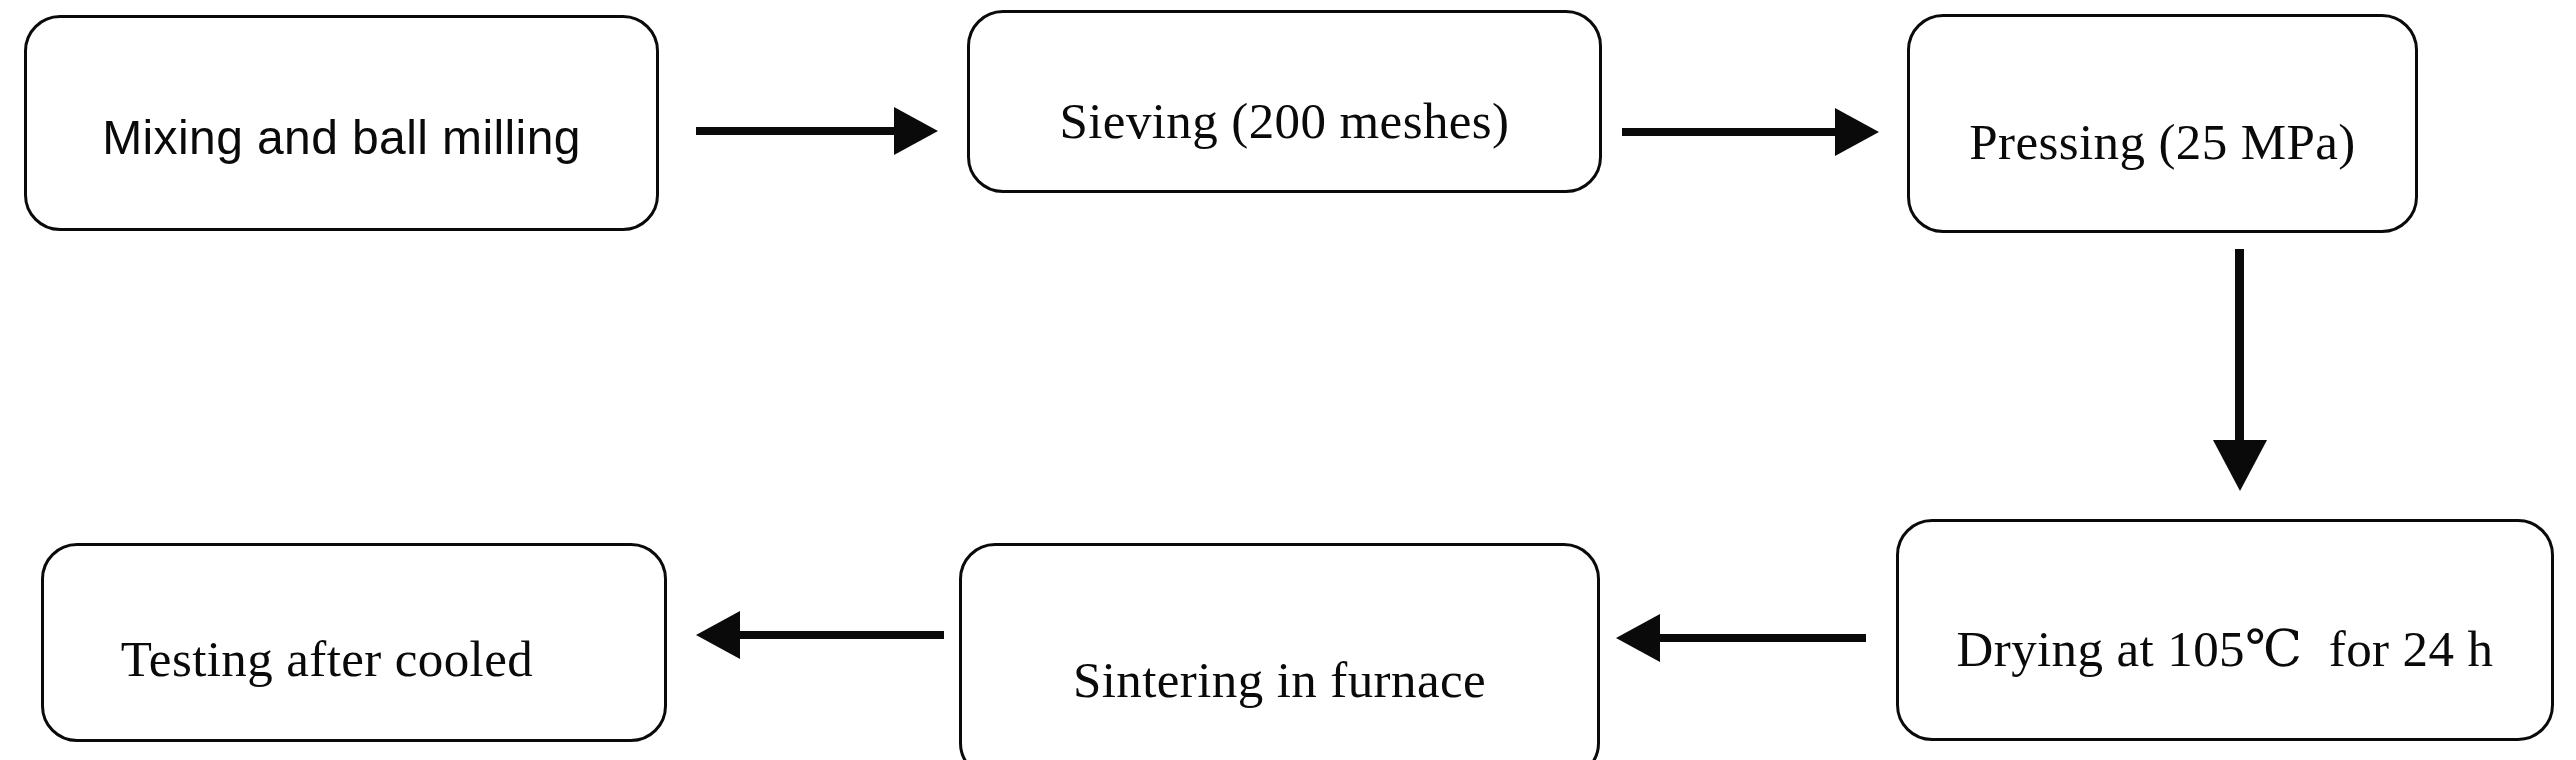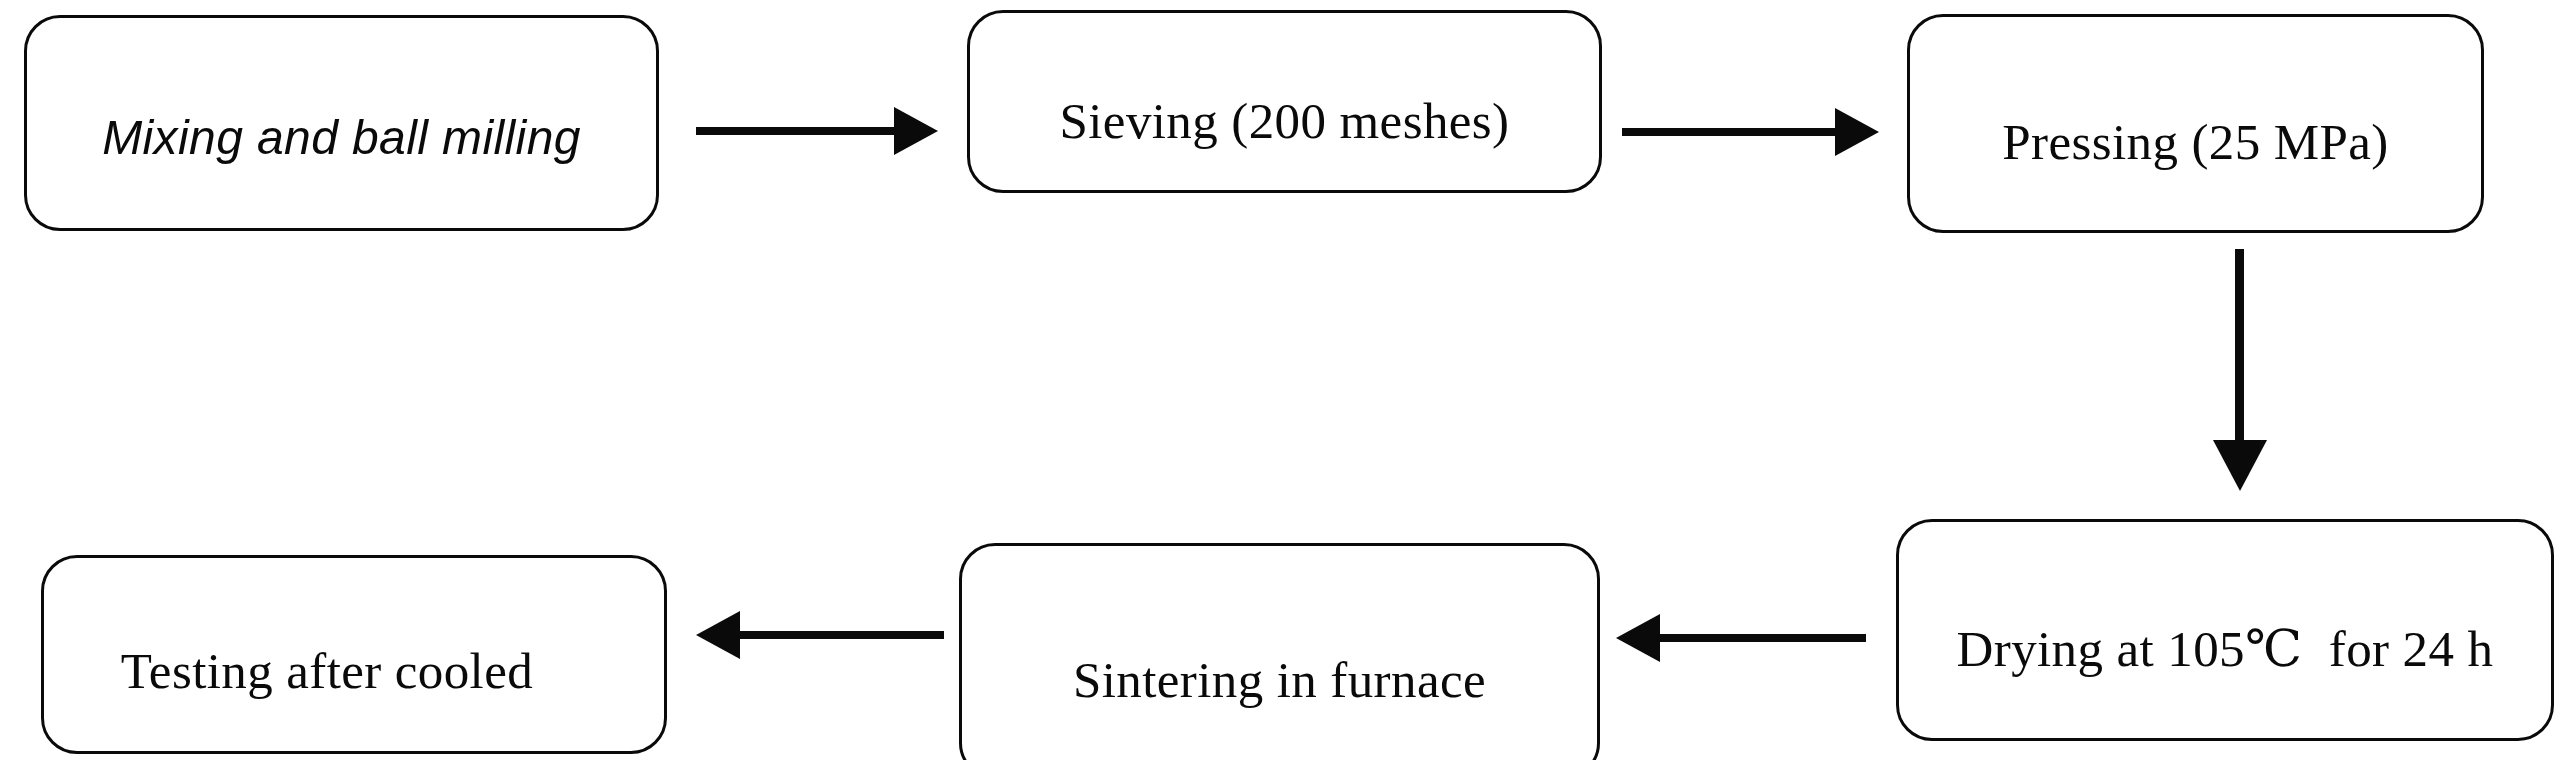--- a/index.html
+++ b/index.html
@@ -26,26 +26,26 @@
     justify-content: center;
     padding-top: 39px; 
   }
   .node .label {
     white-space: pre;
     font-size: 51px;
     line-height: 1;
     letter-spacing: 0.4px;
   }
   .node--mixing   { left: 24px;   top: 15.3px;  width: 635px; height: 216px; padding-top: 29px; }
-  .node--mixing .label { font-family: "Liberation Sans", "DejaVu Sans", sans-serif; font-size: 48px; font-style: italic; }
+  .node--mixing .label { font-family: "Liberation Sans", "DejaVu Sans", sans-serif; font-size: 48px; }
   .node--sieving  { left: 967px; top: 10.2px;  width: 635px; height: 183px; }
-  .node--pressing { left: 1907px; top: 13.6px;  width: 577px; height: 219px; }
+  .node--pressing { left: 1907px; top: 13.6px;  width: 511px; height: 219px; }
   .node--drying   { left: 1896px; top: 519px; width: 658px; height: 222px; }
   .node--sintering{ left: 959px; top: 543px; width: 641px; height: 236px; }
-  .node--testing  { left: 41px;   top: 543px; width: 626px; height: 199px; padding-top: 34px; margin-top: 12px; }
+  .node--testing  { left: 41px;   top: 543px; width: 626px; height: 199px; padding-top: 34px; }
   .node--testing .label { margin-right: 54px; } 
 
   
   .arrow { position: absolute; }
   .arrow .shaft { position: absolute; background: var(--stroke); }
   .arrow .head  { position: absolute; width: 0; height: 0; }
 
   
   .arrow-h { height: 48px; }
   .arrow-h .shaft { top: 19.5px; height: 8.5px; }

